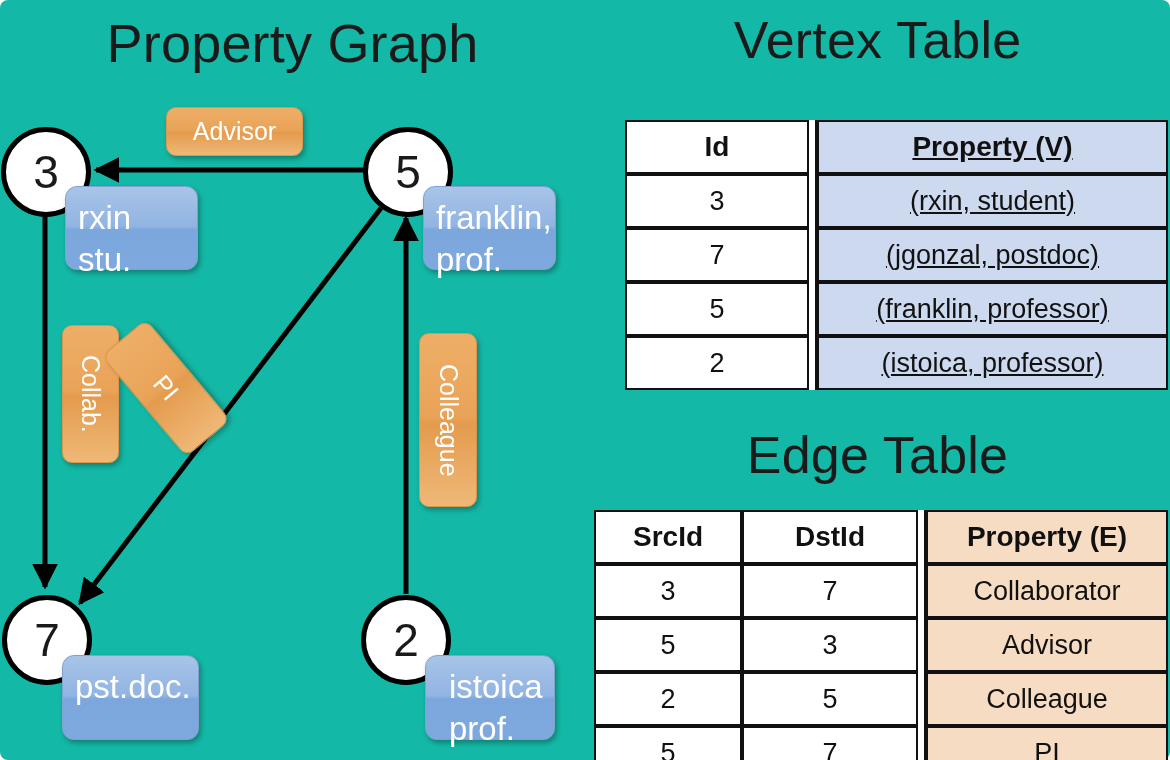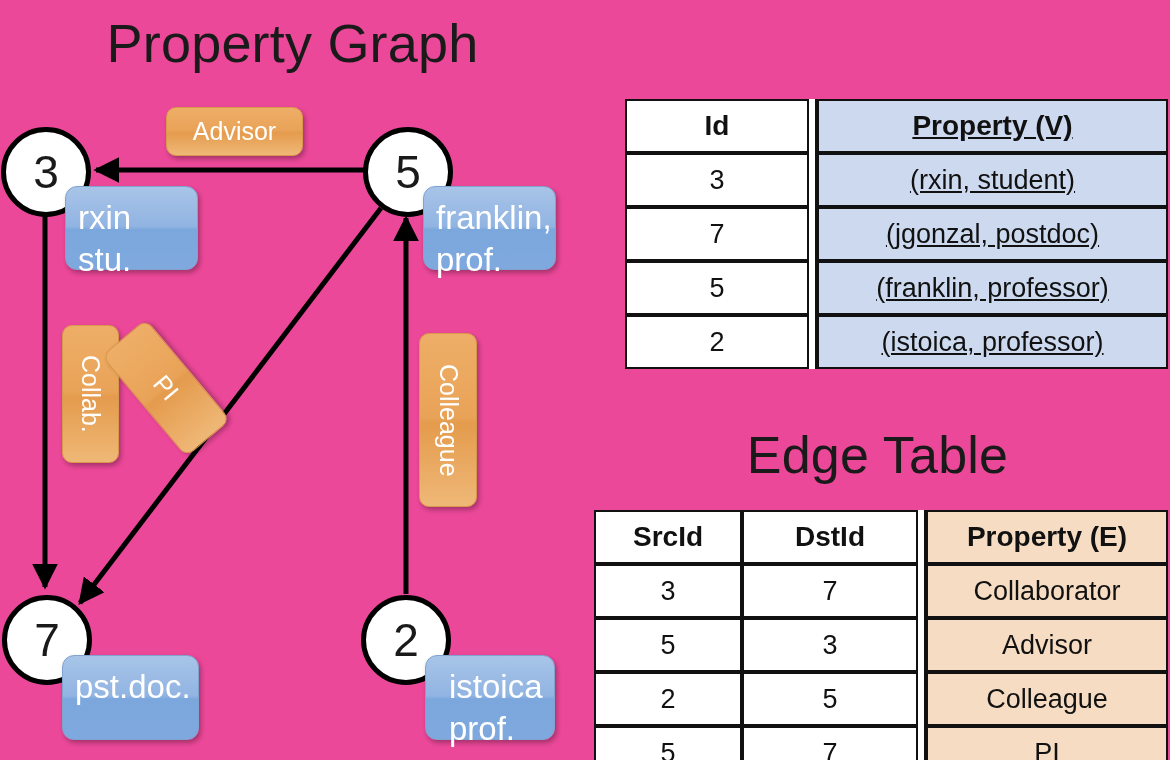--- a/index.html
+++ b/index.html
@@ -4,21 +4,21 @@
 <title>Property Graph</title>
 <style>
   * { box-sizing: border-box; }
   html, body {
     margin: 0; padding: 0;
     width: 1170px; height: 760px;
     background: #ffffff;
     font-family: "Liberation Sans", sans-serif;
     overflow: hidden;
   }
-  #root { position: relative; width: 1170px; height: 760px; background:#ec4899; }
+  #root { position: relative; width: 1170px; height: 760px; background:#14b8a6;border-radius:8px; }
 
   
   .big-title {
     position: absolute;
     font-family: "Liberation Sans", sans-serif;
     font-weight: 300;
     color: #1a1a1a;
     white-space: nowrap;
     letter-spacing: 0.2px;
   }
@@ -86,37 +86,38 @@
     border: 2px solid #111;
     font-weight: 300;
     font-size: 27px;
     color: #111;
     text-align: center;
     padding: 0;
     background: #fff;
   }
   table.grid th { font-weight: 700; font-size: 28px; }
 
-  #vertex-table { left: 594px; top: 99px; width: 574px; padding-left: 31px; }
+  #vertex-table { left: 594px; top: 120px; width: 574px; padding-left: 31px; }
   #vertex-table td, #vertex-table th { height: 54px; }
   #vertex-table .col-prop { background: #ccd9ef; border-left: 4px solid #111; text-decoration: underline; }
 
   #edge-table { left: 594px; top: 490px; width: 574px; margin-top: 20px; }
   #edge-table td, #edge-table th { height: 54px; }
   #edge-table .col-prop { background: #f5dcc2; border-left: 4px solid #111; }
 
   .sep-gap { width: 6px; border: none !important; background: #fff !important; }
 </style>
 </head>
 <body>
 
 <div id="root">
 
   <div class="big-title" id="title-property-graph">Property Graph</div>
 
+  <div class="big-title" id="title-vertex-table">Vertex Table</div>
 
   <div class="big-title" id="title-edge-table">Edge Table</div>
 
   <div id="graph-panel">
 
     <svg id="graph-edges" viewBox="0 0 585 760">
       <defs>
         <marker id="ah" viewBox="0 0 10 10" refX="9" refY="5" markerWidth="5.2" markerHeight="5.2" orient="auto-start-reverse">
           <path d="M 0 0 L 10 5 L 0 10 z" fill="#000"></path>
         </marker>

